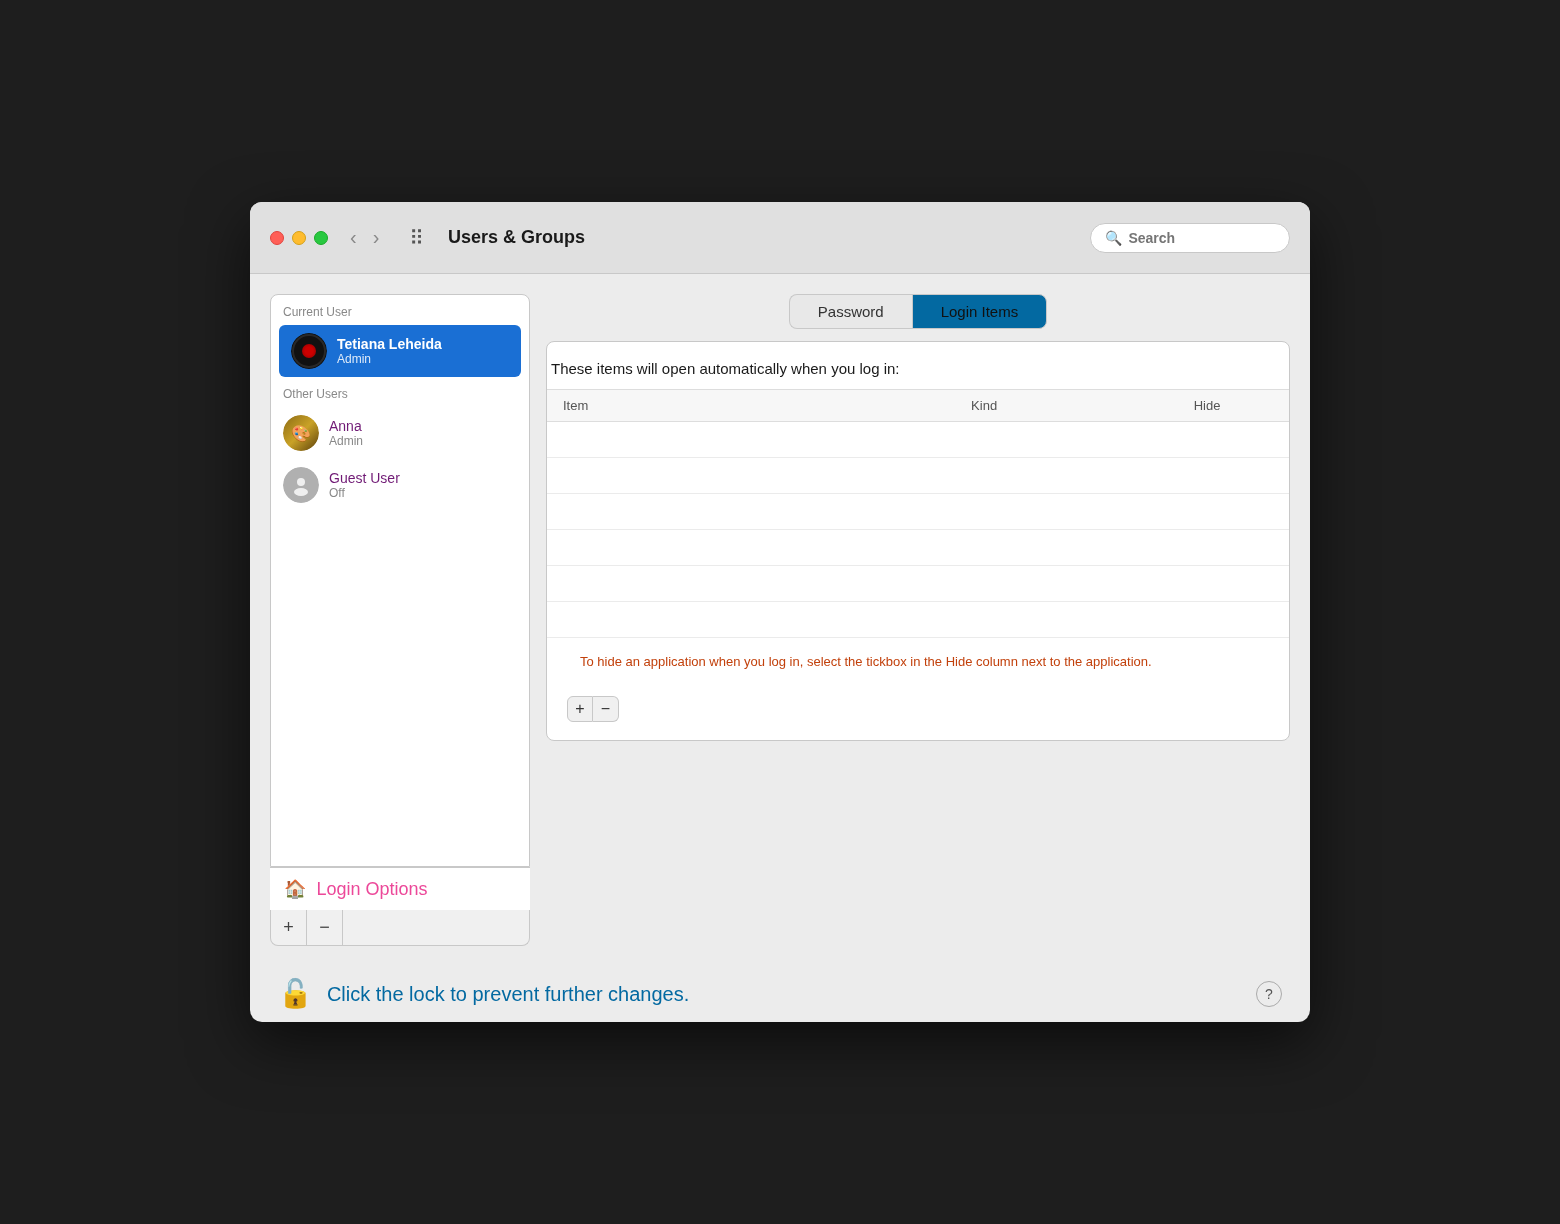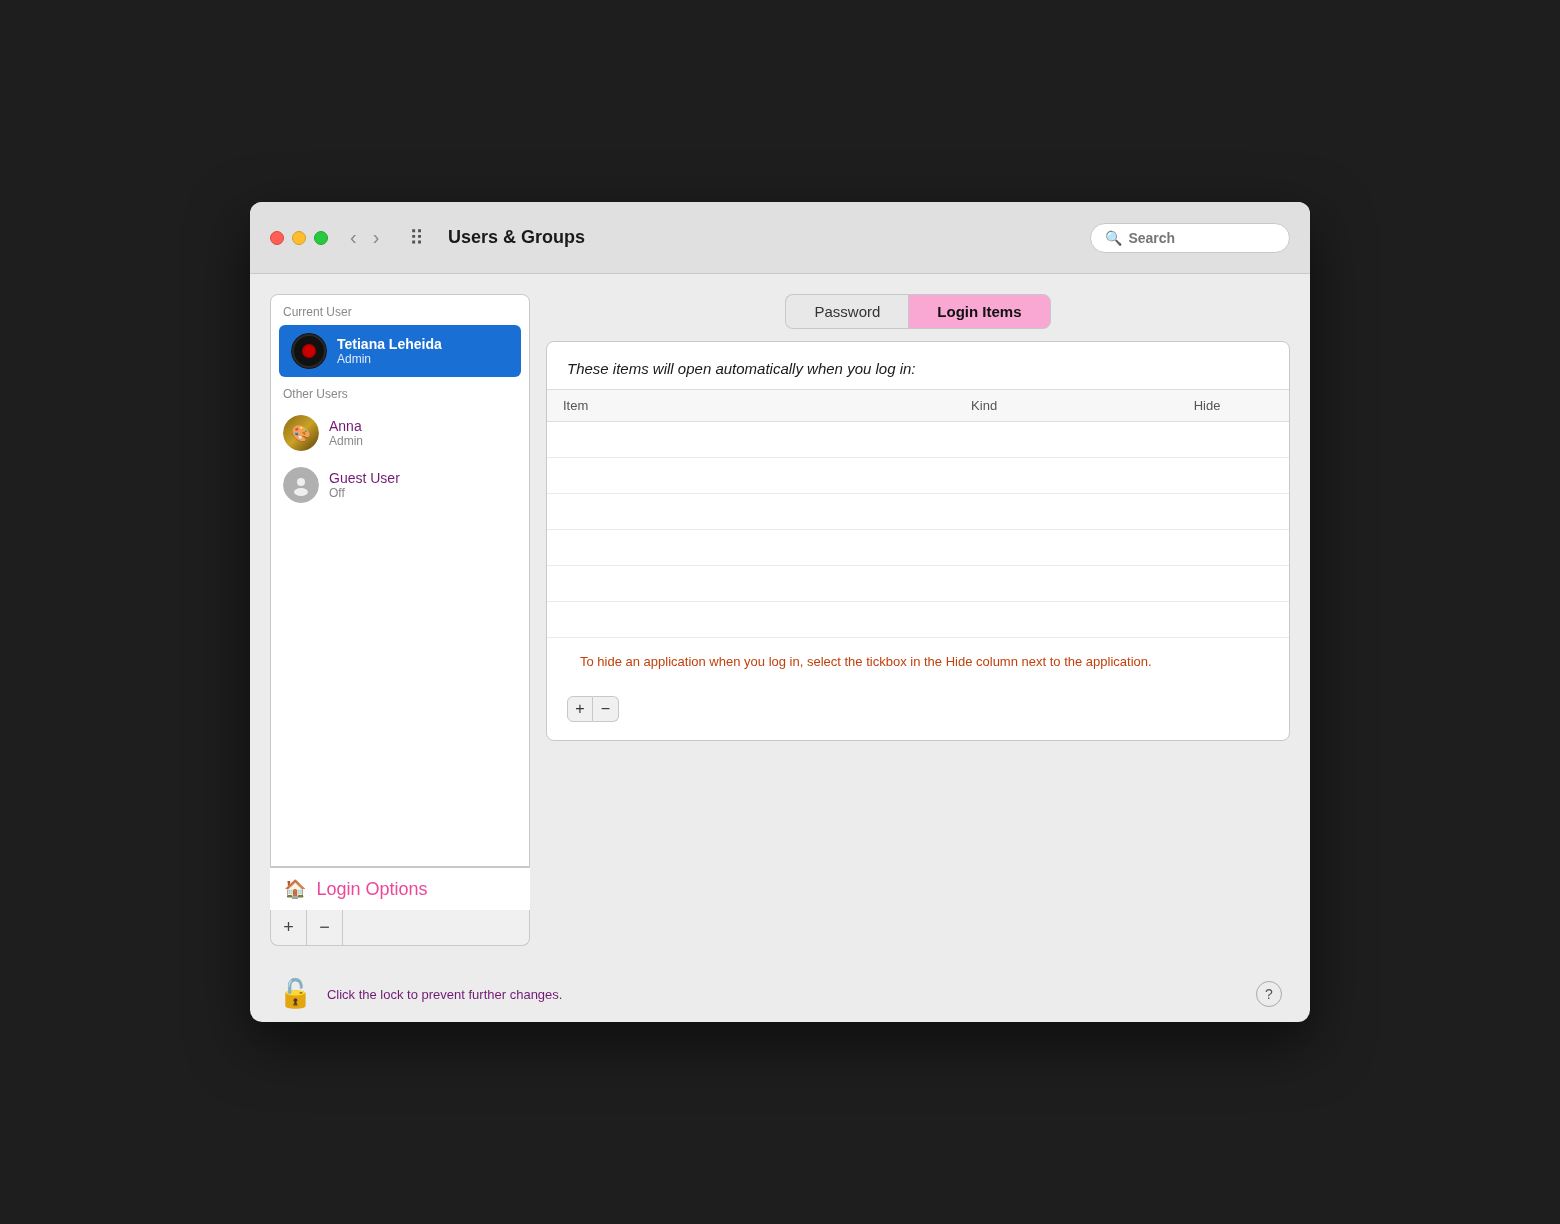--- a/index.html
+++ b/index.html
@@ -243,35 +243,34 @@
       border: 1px solid #c8c8c8;
       background: #e8e8e8;
       cursor: pointer;
       font-size: 15px;
       color: #333;
       transition: background 0.15s;
     }
     .tab-btn:first-child { border-radius: 8px 0 0 8px; border-right: none; }
     .tab-btn:last-child { border-radius: 0 8px 8px 0; }
     .tab-btn.active {
-      background: #f9a8d4;
-      font-weight: 700;
+      background: #0369a1;
+      font-weight: 400;
       color: #111;
     }
     .login-items-panel {
       background: white;
       border: 1px solid #c8c8c8;
       border-radius: 8px;
       overflow: hidden;
     }
     .panel-description {
-      padding: 18px 20px 12px;
+      padding: 18px 4px 12px;
       font-size: 15px;
       color: #1a1a1a;
-      font-style: italic;
     }
     .items-table {
       width: 100%;
       border-collapse: collapse;
     }
     .items-table th {
       text-align: left;
       padding: 8px 16px;
       font-size: 13px;
       font-weight: 500;
@@ -320,22 +319,22 @@
       align-items: center;
       padding: 14px 28px;
       gap: 14px;
       flex-shrink: 0;
     }
     .lock-icon {
       font-size: 28px;
       line-height: 1;
     }
     .lock-text {
-      font-size: 13px;
-      color: #701a75;
+      font-size: 20px;
+      color: #0369a1;
       flex: 1;
     }
     .help-btn {
       width: 26px;
       height: 26px;
       border: 1.5px solid #aaa;
       border-radius: 50%;
       display: flex;
       align-items: center;
       justify-content: center;

